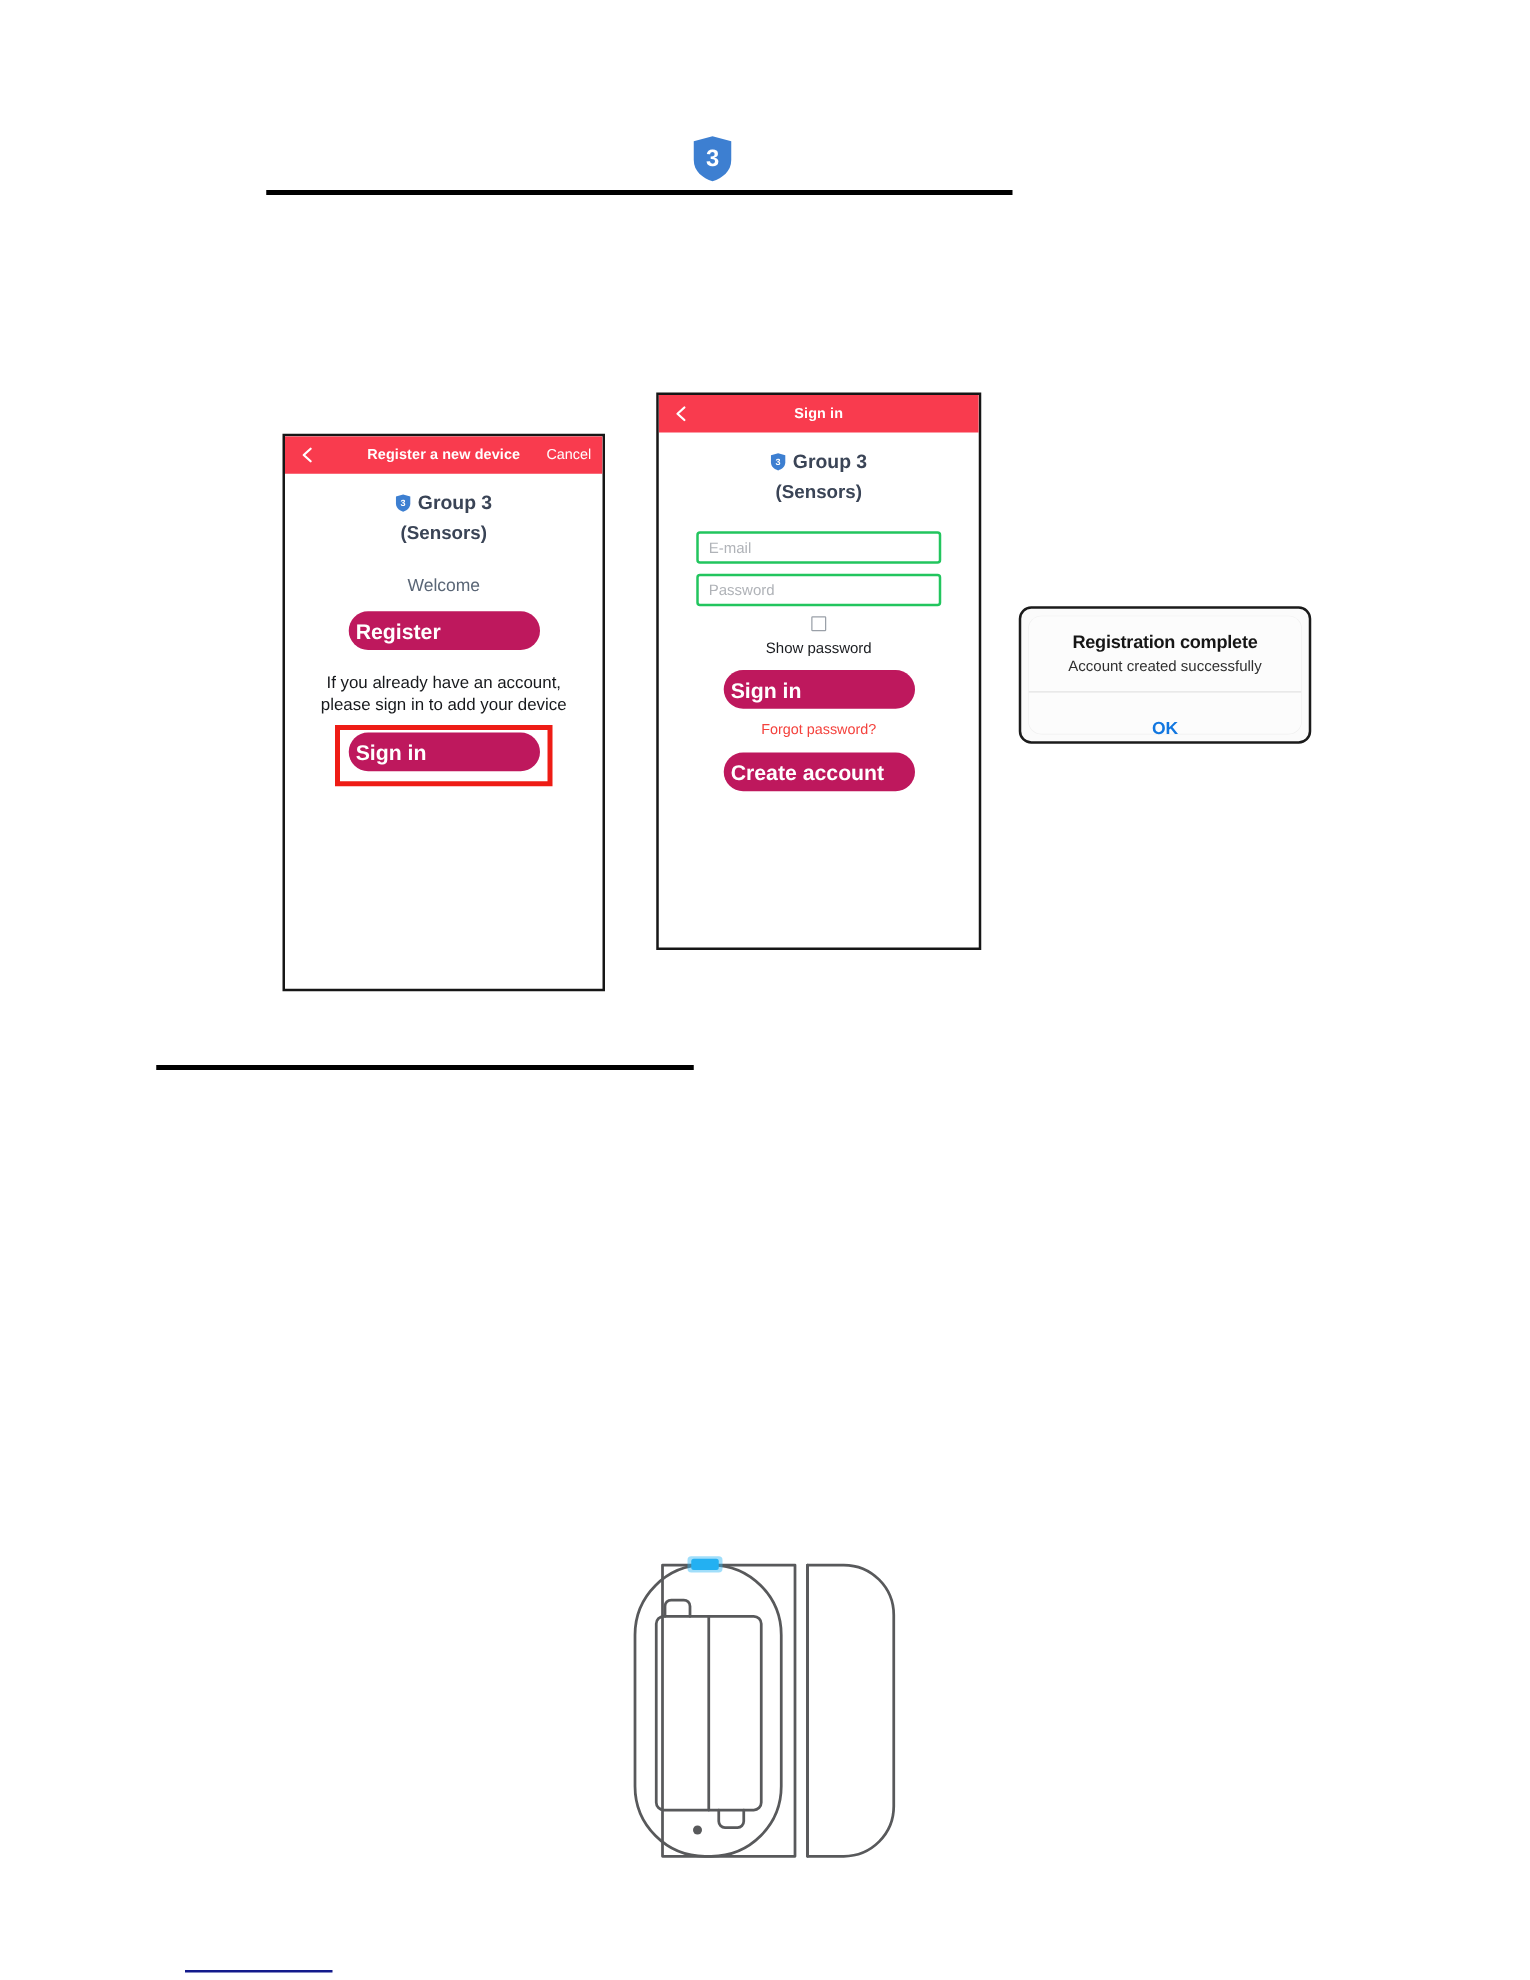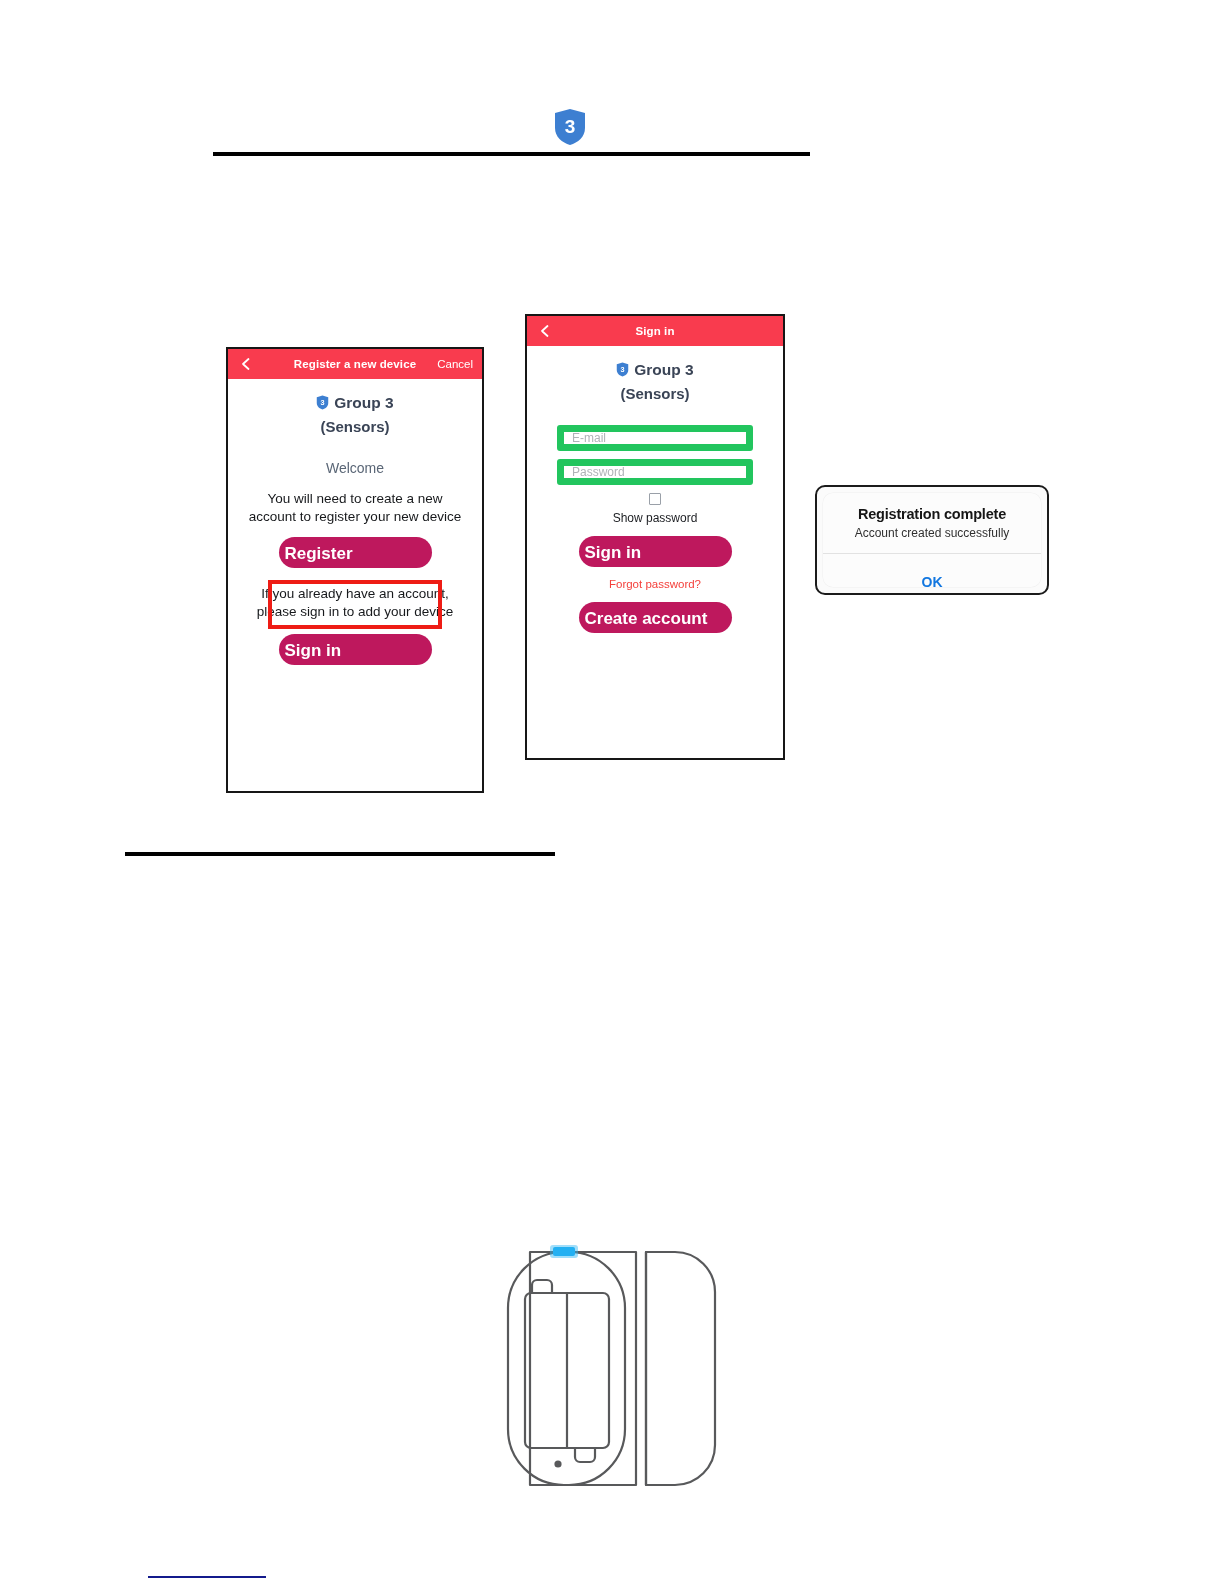--- a/index.html
+++ b/index.html
@@ -156,21 +156,21 @@
     box-sizing: border-box;
     z-index: 6;
     pointer-events: none;
   }
 
   
   .field {
     width: 196px;
     height: 26px;
     margin: 0 auto 8px auto;
-    border: 7px solid #22c55e;
+    border: 2px solid #22c55e;
     border-radius: 3px;
     background: #ffffff;
     box-sizing: border-box;
     display: flex;
     align-items: center;
     padding-left: 8px;
     font-size: 12px;
     color: #b0b3b8;
     font-family: "Liberation Sans", sans-serif;
   }
@@ -319,21 +319,20 @@
           <path d="M17 1 L32 5 L32 20 C32 29 25 34.5 17 37 C9 34.5 2 29 2 20 L2 5 Z" fill="#3d7fd1"></path>
           <text x="17" y="25" font-family="Liberation Sans, sans-serif" font-size="19" font-weight="bold" fill="#ffffff" text-anchor="middle">3</text>
         </svg>
       </span>
       <span>Group 3</span>
     </div>
     <div class="brand-sub">(Sensors)</div>
 
     <div class="welcome">Welcome</div>
 
-    <div class="helper-text">You will need to create a new account to register your new device</div>
 
     <button class="pill-btn">Register</button>
 
     <div class="helper-text" style="margin-top:17px;">If you already have an account, please sign in to add your device</div>
 
     <button class="pill-btn" style="margin-top:14px;">Sign in</button>
   </div>
 </div>
 
 <div id="signin-highlight"></div>

